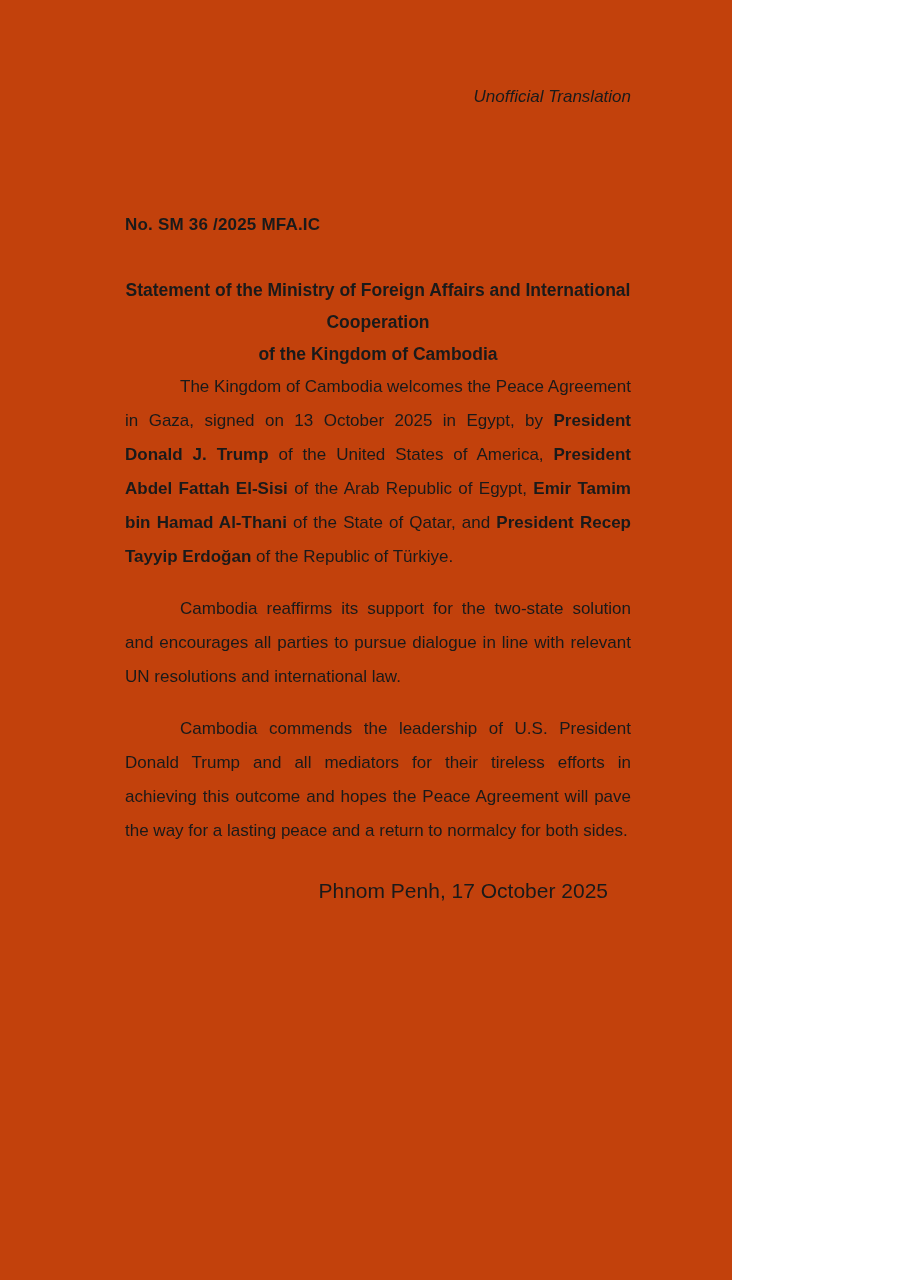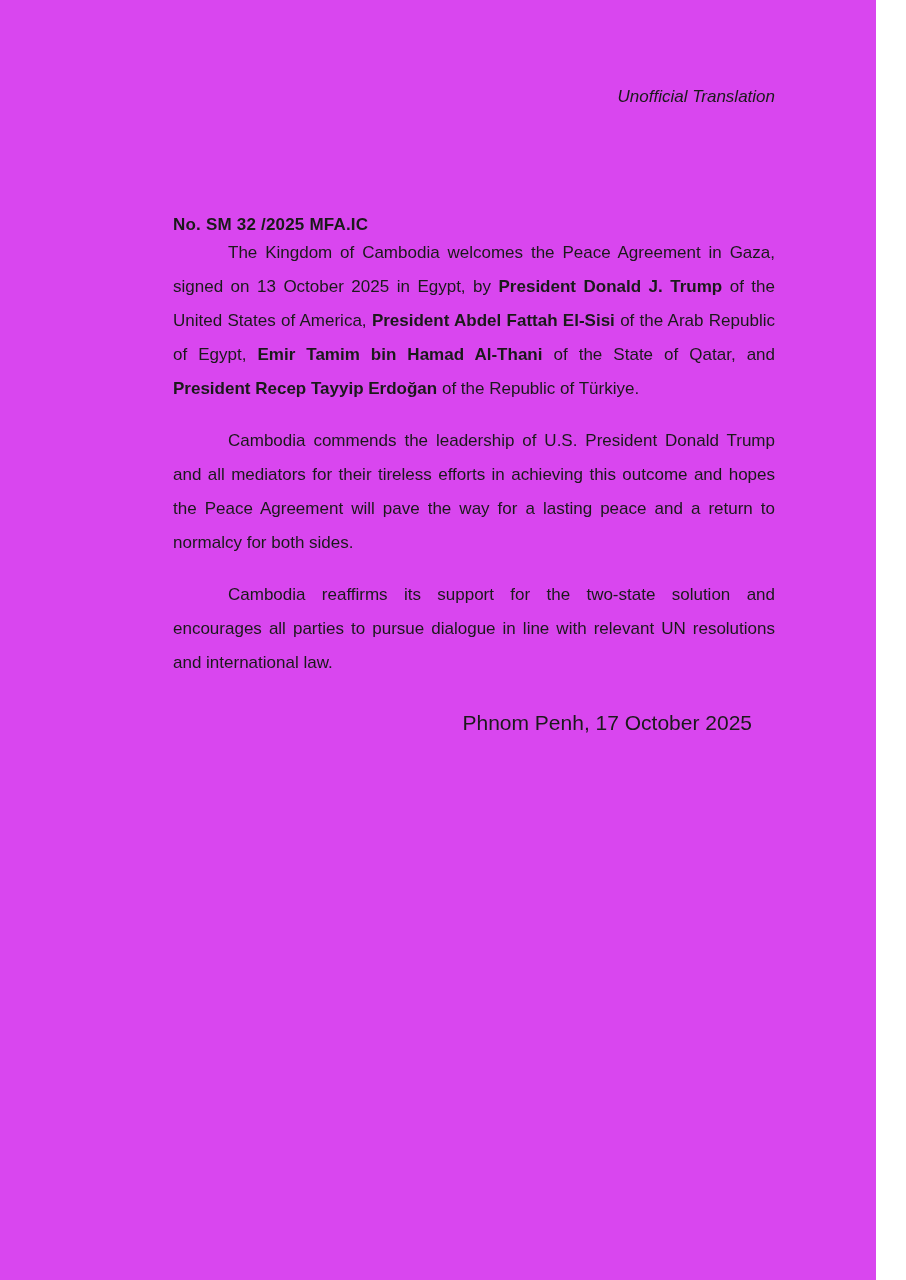--- a/index.html
+++ b/index.html
@@ -1,25 +1,24 @@
 <!DOCTYPE html>
 <html><head>
 <meta charset="utf-8">
 <style>
   * { margin: 0; padding: 0; box-sizing: border-box; }
   html, body { background: #ffffff; }
   .page {
     position: relative;
-    width: 876px;
+    width: 732px;
     height: 1280px;
-    background: #d946ef;
+    background: #c2410c;
     font-family: "Liberation Sans", sans-serif;
     color: #1a1a1a;
     overflow: hidden;
-    padding-left: 48px;
   }
   .content {
     padding: 0 101px 0 125px;
   }
   .translation-note {
     padding-top: 86px;
     text-align: right;
     font-style: italic;
     font-size: 17px;
     line-height: 22px;
@@ -60,28 +59,32 @@
   }
 </style>
 </head>
 <body>
 
 <div class="page">
   <div class="content">
 
     <div class="translation-note">Unofficial Translation</div>
 
-    <div class="ref-number">No. SM 32 /2025 MFA.IC</div>
+    <div class="ref-number">No. SM 36 /2025 MFA.IC</div>
 
+    <div class="doc-title">
+      <div>Statement of the Ministry of Foreign Affairs and International Cooperation</div>
+      <div>of the Kingdom of Cambodia</div>
+    </div>
 
     <div class="body-text">
 
       <p class="para"><span>The Kingdom of Cambodia welcomes the Peace Agreement in Gaza, signed on 13 October 2025 in Egypt, by </span><span class="b">President Donald J. Trump</span><span> of the United States of America, </span><span class="b">President Abdel Fattah El-Sisi</span><span> of the Arab Republic of Egypt, </span><span class="b">Emir Tamim bin Hamad Al-Thani</span><span> of the State of Qatar, and </span><span class="b">President Recep Tayyip Erdoğan</span><span> of the Republic of Türkiye.</span></p>
 
+      <p class="para"><span>Cambodia reaffirms its support for the two-state solution and encourages all parties to pursue dialogue in line with relevant UN resolutions and international law.</span></p>
+
       <p class="para"><span>Cambodia commends the leadership of U.S. President Donald Trump and all mediators for their tireless efforts in achieving this outcome and hopes the Peace Agreement will pave the way for a lasting peace and a return to normalcy for both sides.</span></p>
-
-      <p class="para"><span>Cambodia reaffirms its support for the two-state solution and encourages all parties to pursue dialogue in line with relevant UN resolutions and international law.</span></p>
 
       <div class="dateline">Phnom Penh, 17 October 2025</div>
 
     </div>
   </div>
 </div>
 
 </body></html>

